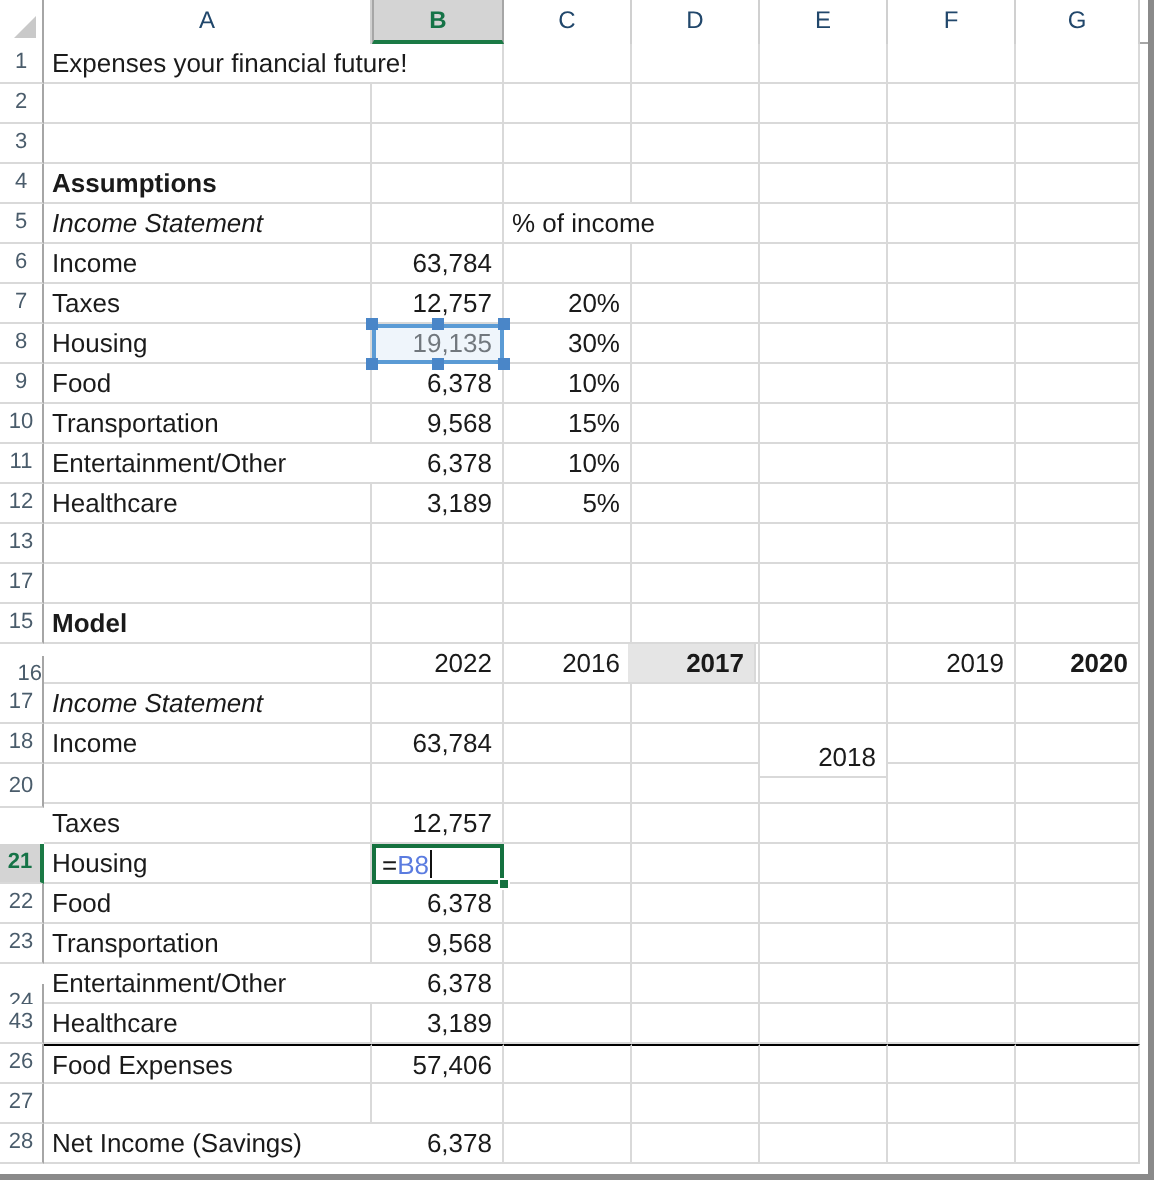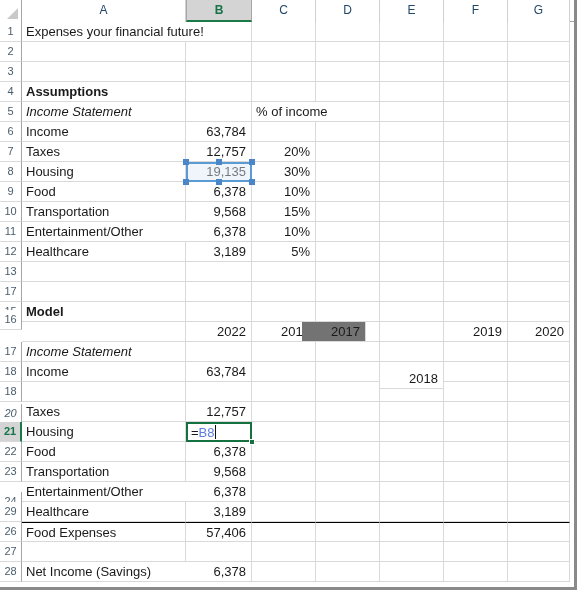--- a/index.html
+++ b/index.html
@@ -199,30 +199,30 @@
       <div class="row-head" style="top: 122px;">6</div>
       <div class="row-head" style="top: 142px;">7</div>
       <div class="row-head" style="top: 162px;">8</div>
       <div class="row-head" style="top: 182px;">9</div>
       <div class="row-head" style="top: 202px;">10</div>
       <div class="row-head" style="top: 222px;">11</div>
       <div class="row-head" style="top: 242px;">12</div>
       <div class="row-head" style="top: 262px;">13</div>
       <div class="row-head" style="top: 282px;">17</div>
       <div class="row-head" style="top: 302px;">15</div>
-      <div class="row-head" style="top: 310px;">16</div>
+      <div class="row-head" style="top: 328px; text-align: right;">16</div>
       <div class="row-head" style="top: 342px;">17</div>
       <div class="row-head" style="top: 362px;">18</div>
       <div class="row-head" style="top: 382px;">18</div>
-      <div class="row-head" style="top: 404px; font-style: italic;">20</div>
+      <div class="row-head" style="top: 384px;">20</div>
       <div class="row-head active" style="top: 422px;">21</div>
       <div class="row-head" style="top: 442px;">22</div>
       <div class="row-head" style="top: 462px;">23</div>
       <div class="row-head" style="top: 482px; margin-top: 10px;">24</div>
-      <div class="row-head" style="top: 502px;">29</div>
+      <div class="row-head" style="top: 502px;">43</div>
       <div class="row-head" style="top: 522px;">26</div>
       <div class="row-head" style="top: 542px;">27</div>
       <div class="row-head" style="top: 562px;">28</div>
     </div>
   <div id="cells-layer">
       <div class="cell" style="left: 22px; width: 164px; top: 22px;"></div>
       <div class="cell" style="left: 186px; width: 66px; top: 22px;"></div>
       <div class="cell" style="left: 252px; width: 64px; top: 22px;"></div>
       <div class="cell" style="left: 316px; width: 64px; top: 22px;"></div>
       <div class="cell" style="left: 380px; width: 64px; top: 22px;"></div>
@@ -437,24 +437,24 @@
       <div class="cell num" style="left: 252px; width: 64px; top: 202px; background: rgb(255, 255, 255);">15%</div>
       <div class="cell txt overflow" style="left: 22px; width: 164px; top: 222px; background: rgb(255, 255, 255);">Entertainment/Other</div>
       <div class="cell num" style="left: 186px; width: 66px; top: 222px; background: rgb(255, 255, 255);">6,378</div>
       <div class="cell num" style="left: 252px; width: 64px; top: 222px; background: rgb(255, 255, 255);">10%</div>
       <div class="cell txt" style="left: 22px; width: 164px; top: 242px; background: rgb(255, 255, 255);">Healthcare</div>
       <div class="cell num" style="left: 186px; width: 66px; top: 242px; background: rgb(255, 255, 255);">3,189</div>
       <div class="cell num" style="left: 252px; width: 64px; top: 242px; background: rgb(255, 255, 255);">5%</div>
       <div class="cell txt b" style="left: 22px; width: 164px; top: 302px; background: rgb(255, 255, 255);">Model</div>
       <div class="cell num" style="left: 186px; width: 66px; top: 322px; background: rgb(255, 255, 255);">2022</div>
       <div class="cell num" style="left: 252px; width: 64px; top: 322px; background: rgb(255, 255, 255);">2016</div>
-      <div class="cell num" style="left: 302px; width: 64px; top: 322px; background: #737373;">2017</div>
+      <div class="cell num" style="left: 314px; width: 64px; top: 322px; background: #e5e5e5; font-weight: bold;">2017</div>
       <div class="cell num" style="left: 380px; width: 64px; top: 322px; background: rgb(255, 255, 255); margin-top: 47px;">2018</div>
       <div class="cell num" style="left: 444px; width: 64px; top: 322px; background: rgb(255, 255, 255);">2019</div>
-      <div class="cell num" style="left: 508px; width: 62px; top: 322px; background: rgb(255, 255, 255);">2020</div>
+      <div class="cell num" style="left: 508px; width: 62px; top: 322px; background: rgb(255, 255, 255); font-weight: bold;">2020</div>
       <div class="cell txt i" style="left: 22px; width: 164px; top: 342px; background: rgb(255, 255, 255);">Income Statement</div>
       <div class="cell txt" style="left: 22px; width: 164px; top: 362px; background: rgb(255, 255, 255);">Income</div>
       <div class="cell num" style="left: 186px; width: 66px; top: 362px; background: rgb(255, 255, 255);">63,784</div>
       <div class="cell txt" style="left: 22px; width: 164px; top: 402px; background: rgb(255, 255, 255);">Taxes</div>
       <div class="cell num" style="left: 186px; width: 66px; top: 402px; background: rgb(255, 255, 255);">12,757</div>
       <div class="cell txt" style="left: 22px; width: 164px; top: 422px; background: rgb(255, 255, 255);">Housing</div>
       <div class="cell txt" style="left: 22px; width: 164px; top: 442px; background: rgb(255, 255, 255);">Food</div>
       <div class="cell num" style="left: 186px; width: 66px; top: 442px; background: rgb(255, 255, 255);">6,378</div>
       <div class="cell txt" style="left: 22px; width: 164px; top: 462px; background: rgb(255, 255, 255);">Transportation</div>
       <div class="cell num" style="left: 186px; width: 66px; top: 462px; background: rgb(255, 255, 255);">9,568</div>

